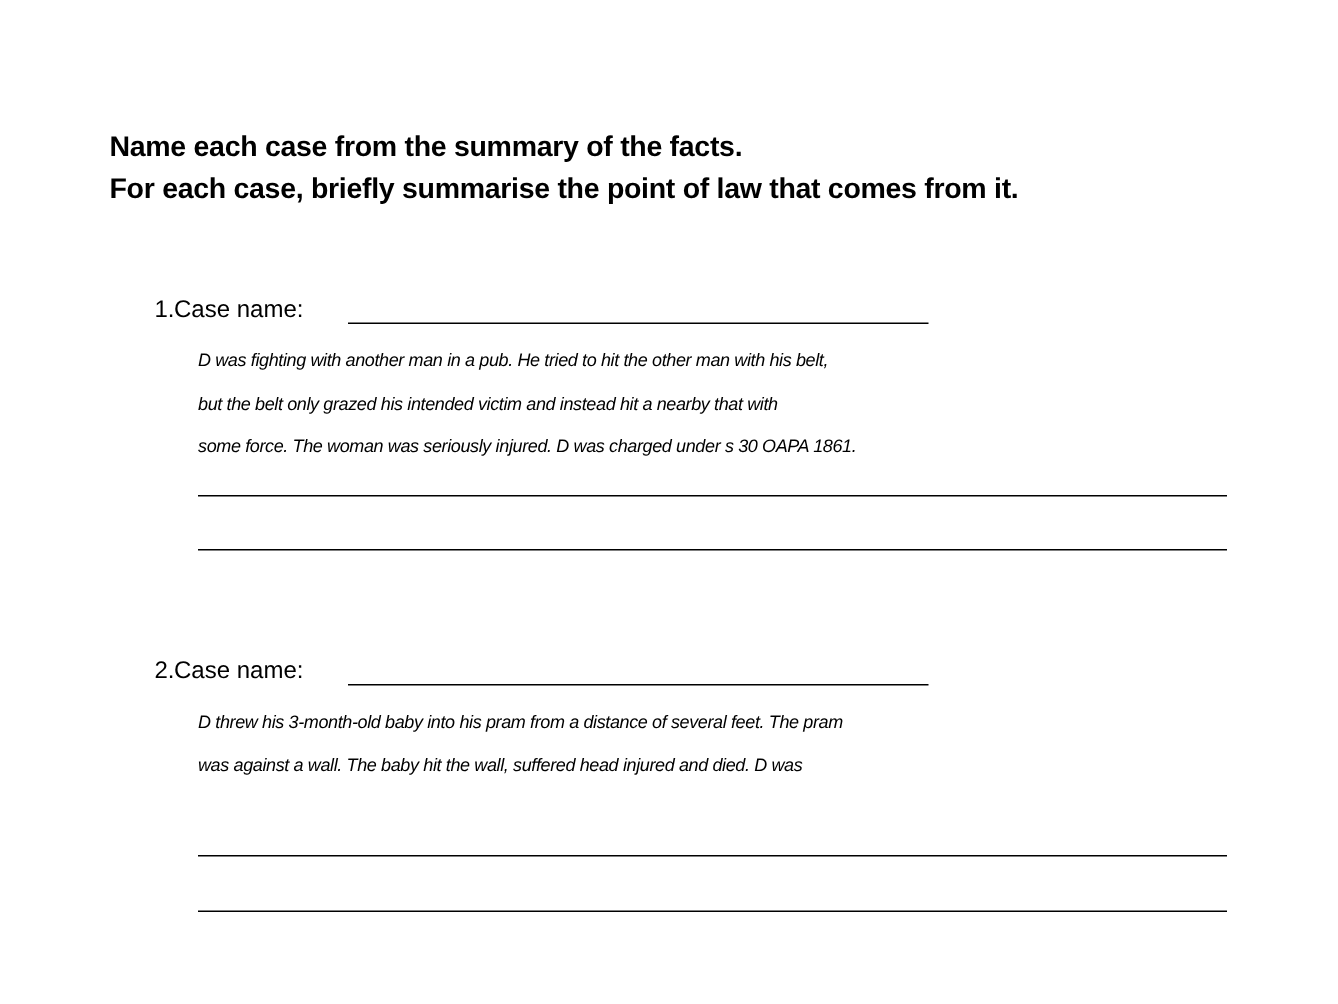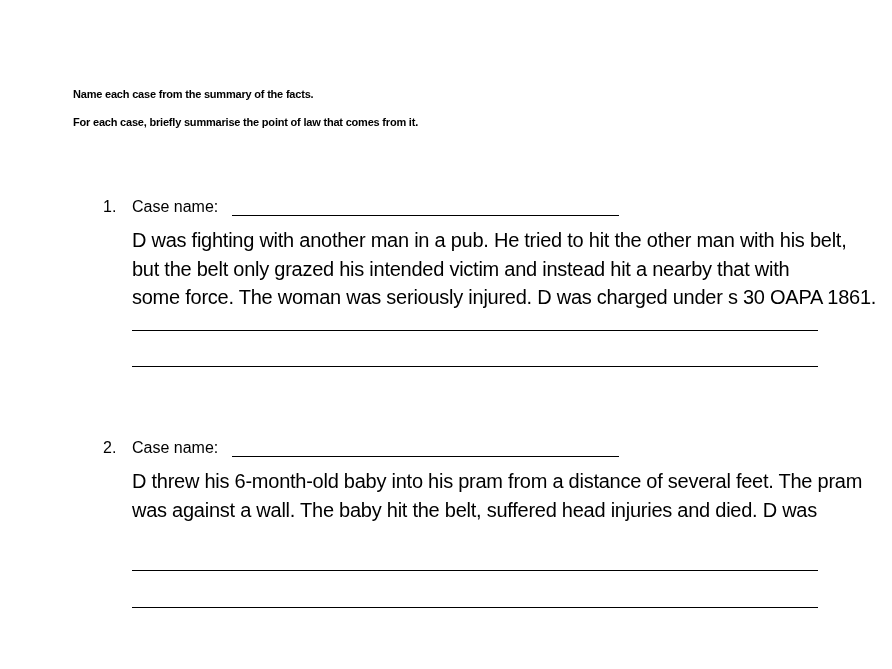--- a/index.html
+++ b/index.html
@@ -1,24 +1,24 @@
 <!DOCTYPE html>
 <html><head>
   <meta charset="utf-8">
   <style>
     html, body { margin: 0; padding: 0; background: #ffffff; }
     body { width: 892px; height: 669px; position: relative; overflow: hidden;
            font-family: "Liberation Sans", sans-serif; color: #000; }
-    .instr { position: absolute; left: 73px; font-weight: bold; font-size: 11px; letter-spacing: -0.2px; white-space: nowrap; }
+    .instr { position: absolute; left: 73px; font-weight: bold; font-size: 19px; letter-spacing: -0.2px; white-space: nowrap; }
     .q { position: absolute; left: 103px; width: 720px; }
     .q-head { position: relative; height: 28px; font-size: 16px; white-space: nowrap; }
     .q-num { position: absolute; left: 0; top: 0; }
-    .q-label { position: absolute; left: 29px; top: 0; }
+    .q-label { position: absolute; left: 13px; top: 0; }
     .name-line { position: absolute; left: 129px; top: 17px; width: 387px; border-bottom: 1.5px solid #000; }
-    .facts { margin-left: 29px; font-size: 20px; line-height: 28.5px; letter-spacing: -0.25px; }
+    .facts { margin-left: 29px; font-size: 12px; line-height: 28.5px; letter-spacing: -0.25px; font-style: italic; }
     .facts div { white-space: nowrap; }
     .ans-line { position: absolute; left: 29px; width: 686px; border-bottom: 1.5px solid #000; }
   </style>
 </head>
 <body>
 
 <div class="instr" style="top:88px;">Name each case from the summary of the facts.</div>
 <div class="instr" style="top:116px;text-align:right;">For each case, briefly summarise the point of law that comes from it.</div>
 
 <div class="q" style="top:198px;">
@@ -36,18 +36,18 @@
   <div class="ans-line" style="top:168px;"></div>
 </div>
 
 <div class="q" style="top:439px;">
   <div class="q-head">
     <span class="q-num">2.</span>
     <span class="q-label">Case name:</span>
     <span class="name-line"></span>
   </div>
   <div class="facts">
-    <div>D threw his 6-month-old baby into his pram from a distance of several feet. The pram</div>
-    <div>was against a wall. The baby hit the belt, suffered head injuries and died. D was</div>
+    <div>D threw his 3-month-old baby into his pram from a distance of several feet. The pram</div>
+    <div>was against a wall. The baby hit the wall, suffered head injured and died. D was</div>
   </div>
   <div class="ans-line" style="top:131px;"></div>
   <div class="ans-line" style="top:168px;"></div>
 </div>
 
 </body></html>

